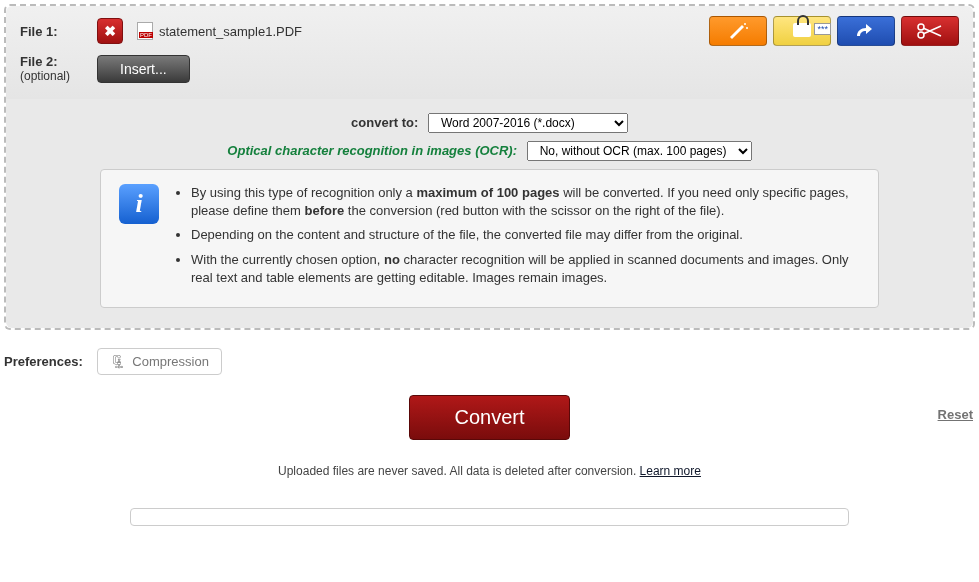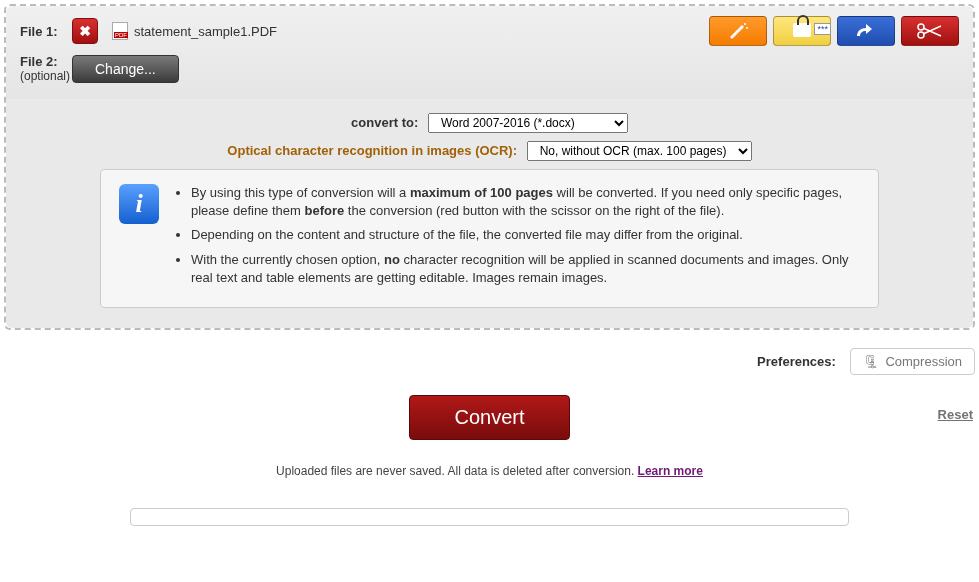--- a/index.html
+++ b/index.html
@@ -1,61 +1,61 @@
 <!DOCTYPE html>
 <html><head>
 <meta charset="utf-8">
 <style>
 * { box-sizing: border-box; margin: 0; padding: 0; }
 body { font-family: Arial, Helvetica, sans-serif; font-size: 13px; color: #333; background: #fff; width: 979px; }
 
 .main-box { border: 2px dashed #bbb; border-radius: 6px; margin: 4px; }
 .file-section { background: linear-gradient(#f0f0f0, #e5e5e5); padding: 10px 14px 8px 14px; border-radius: 6px 6px 0 0; }
 .file-row { display: flex; align-items: center; margin-bottom: 8px; }
-.file-label { font-weight: bold; width: 52px; }
+.file-label { font-weight: bold; width: 77px; }
 .file-label .sub { display: block; font-weight: normal; font-size: 12px; }
 
 .btn-dark { background: linear-gradient(#7a7a7a, #3a3a3a); color: #fff; border: 1px solid #333; border-radius: 4px; padding: 5px 22px; font-size: 14px; cursor: pointer; margin-right: 6px; }
 .btn-red-small { background: linear-gradient(#d83030, #a01010); color: #fff; border: 1px solid #801010; border-radius: 4px; width: 26px; height: 26px; font-size: 14px; font-weight: bold; cursor: pointer; display: inline-flex; align-items: center; justify-content: center; margin-right: 14px; }
 .pdf-icon { display: inline-block; width: 16px; height: 18px; background: #fff; border: 1px solid #aaa; position: relative; margin-right: 6px; vertical-align: middle; }
 .pdf-icon::after { content: "PDF"; background: #b00; color: #fff; font-size: 6px; position: absolute; bottom: 1px; left: 1px; padding: 0 1px; }
 .filename { color: #333; }
 
 .tool-buttons { margin-left: auto; display: flex; gap: 6px; }
 .tool-btn { width: 58px; height: 30px; border-radius: 4px; border: 1px solid rgba(0,0,0,0.3); cursor: pointer; display: inline-flex; align-items: center; justify-content: center; }
 .tool-orange { background: linear-gradient(#ff9a2c, #f57c00); }
 .tool-yellow { background: linear-gradient(#ffe680, #f0d040); }
 .tool-blue { background: linear-gradient(#3a6fd8, #1f4db0); }
 .tool-red { background: linear-gradient(#d83030, #a01010); }
 
 .options-section { background: #e9e9e9; padding: 14px 14px 20px; border-radius: 0 0 6px 6px; }
 .option-row { text-align: center; margin-bottom: 8px; }
 .option-row label { font-weight: bold; margin-right: 6px; }
-.ocr-label { color: #a16207; font-weight: bold; }
+.ocr-label { color: #15803d; font-weight: bold; font-style: italic; }
 select { font-size: 12px; padding: 1px 8px; min-width: 200px; }
 .checkbox-row { text-align: center; margin: 8px 0 16px; }
 .checkbox-row input { width: 18px; height: 18px; vertical-align: middle; margin-right: 6px; }
 
 .note-box { background: #f6f6f6; border: 1px solid #ccc; border-radius: 4px; margin: 0 80px; padding: 14px 18px; display: flex; }
 .info-icon { width: 40px; height: 40px; background: linear-gradient(#5aa0ff, #1560d0); border-radius: 6px; color: #fff; font-family: Georgia, serif; font-style: italic; font-size: 26px; font-weight: bold; display: flex; align-items: center; justify-content: center; margin-right: 14px; flex-shrink: 0; }
 .note-content { font-size: 13px; }
 .note-content .title { font-weight: bold; margin-bottom: 4px; }
 .note-content ul { padding-left: 18px; }
 .note-content li { margin-bottom: 6px; line-height: 1.4; }
 
-.prefs-row { display: flex; align-items: center; padding: 14px 4px; justify-content: flex-end; }
+.prefs-row { display: flex; align-items: center; padding: 14px 4px; }
 .prefs-label { font-weight: bold; margin-right: 14px; }
 .compression-btn { background: #fff; border: 1px solid #ccc; border-radius: 4px; padding: 5px 12px; color: #777; font-size: 13px; cursor: pointer; display: inline-flex; align-items: center; gap: 6px; }
 
 .convert-row { position: relative; text-align: center; padding: 6px 4px 4px; text-decoration: underline; }
 .convert-btn { background: linear-gradient(#b01818, #7a0c0c); color: #fff; border: 1px solid #5a0808; border-radius: 4px; padding: 10px 44px; font-size: 20px; cursor: pointer; }
 .reset-link { position: absolute; right: 6px; top: 18px; color: #737373; font-weight: bold; text-decoration: underline; font-size: 13px; cursor: pointer; }
 
 .disclaimer { text-align: center; font-size: 12px; color: #444; margin: 20px 0 30px; }
-.disclaimer a { color: #701a75; font-weight: bold; text-decoration: underline; cursor: pointer; }
+.disclaimer a { color: #0f172a; font-weight: normal; text-decoration: underline; cursor: pointer; }
 
 .feedback-box { border: 1px solid #ccc; border-radius: 4px; margin: 0 130px 6px; padding: 8px 14px; text-align: center; font-size: 13px; }
 .lock-body { display:inline-block; width:18px; height:14px; background:#fff; border-radius:2px; position:relative; }
 .lock-body::before { content:""; position:absolute; top:-8px; left:4px; width:8px; height:8px; border:2px solid #333; border-bottom:none; border-radius:6px 6px 0 0; }
 .lock-stars { position:absolute; right:-20px; top:0; font-size:9px; color:#1f4db0; background:#fff; border:1px solid #999; padding:0 2px; }
 </style>
 </head>
 <body>
 
 <div class="main-box">
@@ -85,39 +85,39 @@
             <svg width="30" height="18" viewBox="0 0 30 18">
               <circle cx="6" cy="5" r="3" fill="none" stroke="#fff" stroke-width="1.5"></circle>
               <circle cx="6" cy="13" r="3" fill="none" stroke="#fff" stroke-width="1.5"></circle>
               <path d="M8 6 L26 14 M8 12 L26 4" stroke="#fff" stroke-width="1.5"></path>
             </svg>
           </button>
       </div>
     </div>
     <div class="file-row">
       <div class="file-label"><span>File 2:</span><span class="sub">(optional)</span></div>
-      <button class="btn-dark">Change...</button>
+      <button class="btn-dark">Insert...</button>
     </div>
   </div>
 
   <div class="options-section">
     <div class="option-row">
       <label>convert to:</label>
       <select><option>Word 2007-2016 (*.docx)</option></select>
     </div>
     <div class="option-row">
       <label class="ocr-label">Optical character recognition in images (OCR):</label>
       <select><option>No, without OCR (max. 100 pages)</option></select>
     </div>
 
     <div class="note-box">
       <div class="info-icon">i</div>
       <div class="note-content">
         <ul>
-          <li><span>By using this type of conversion will a </span><b>maximum of 100 pages</b><span> will be converted. If you need only specific pages, please define them </span><b>before</b><span> the conversion (red button with the scissor on the right of the file).</span></li>
+          <li><span>By using this type of recognition only a </span><b>maximum of 100 pages</b><span> will be converted. If you need only specific pages, please define them </span><b>before</b><span> the conversion (red button with the scissor on the right of the file).</span></li>
           <li>Depending on the content and structure of the file, the converted file may differ from the original.</li>
           <li><span>With the currently chosen option, </span><b>no</b><span> character recognition will be applied in scanned documents and images. Only real text and table elements are getting editable. Images remain images.</span><br></li>
         </ul>
       </div>
     </div>
   </div>
 </div>
 
 <div class="prefs-row">
   <span class="prefs-label">Preferences:</span>

